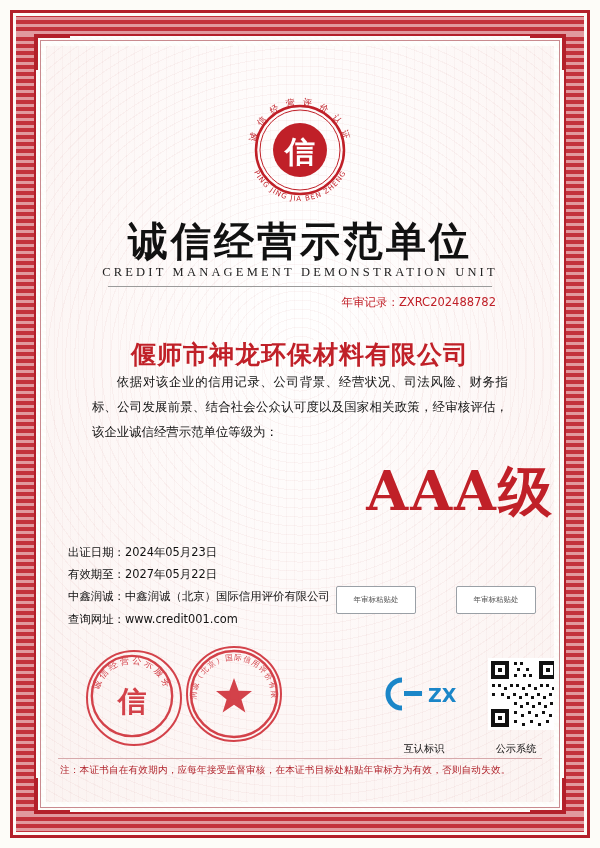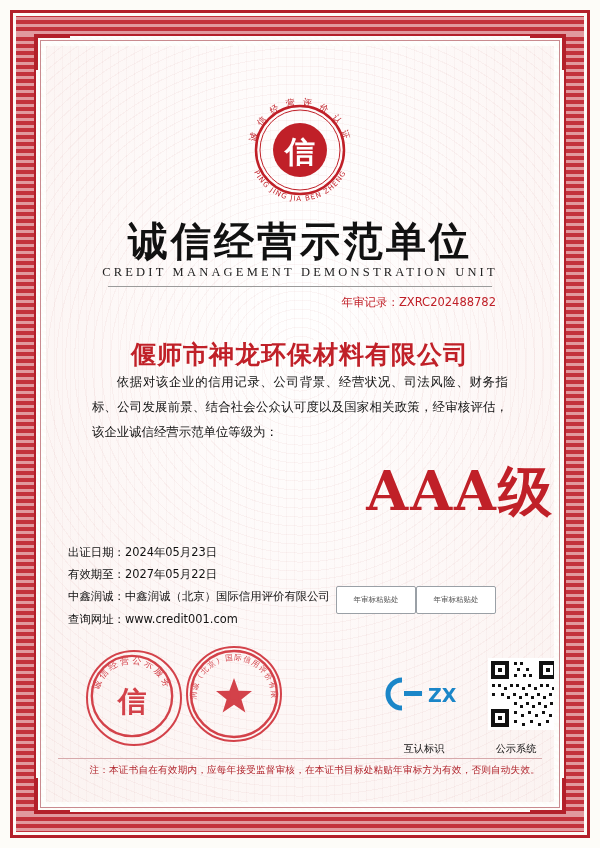--- a/index.html
+++ b/index.html
@@ -155,21 +155,21 @@
   .details .row{white-space:nowrap;}
   .details .val{color:#111;}
 
   .annual{
     position:absolute;left:290px;top:518px;
     font-family:"DejaVu Sans", sans-serif;
     font-size:13px;color:#111;margin-top:32px;
   }
   .stampbox-wrap{
     position:absolute;left:290px;top:540px;
-    display:flex;
+    display:flex;gap:40px;
   }
   .stampbox{
     width:78px;height:26px;
     border:1px solid #9aa0a6;
     border-radius:2px;
     display:flex;align-items:center;justify-content:center;
     font-size:7.5px;color:#555;
     font-family:"DejaVu Sans", sans-serif;
     background:#fff;
   }
@@ -215,21 +215,21 @@
 
   
   .note-rule{
     position:absolute;left:12px;right:12px;top:712px;
     height:1px;background:#d7a9ab;
   }
   .note{
     position:absolute;left:14px;right:14px;top:718px;
     font-family:"DejaVu Sans", sans-serif;
     font-size:9.6px;color:#b0242c;
-    text-align:right;letter-spacing:.2px;
+    text-align:left;letter-spacing:.2px;
   }
 </style>
 </head>
 <body>
 
 <div class="page">
 
   <div class="border-outer"></div>
   <div class="border-guilloche"></div>
   <div class="border-inner1"></div>

